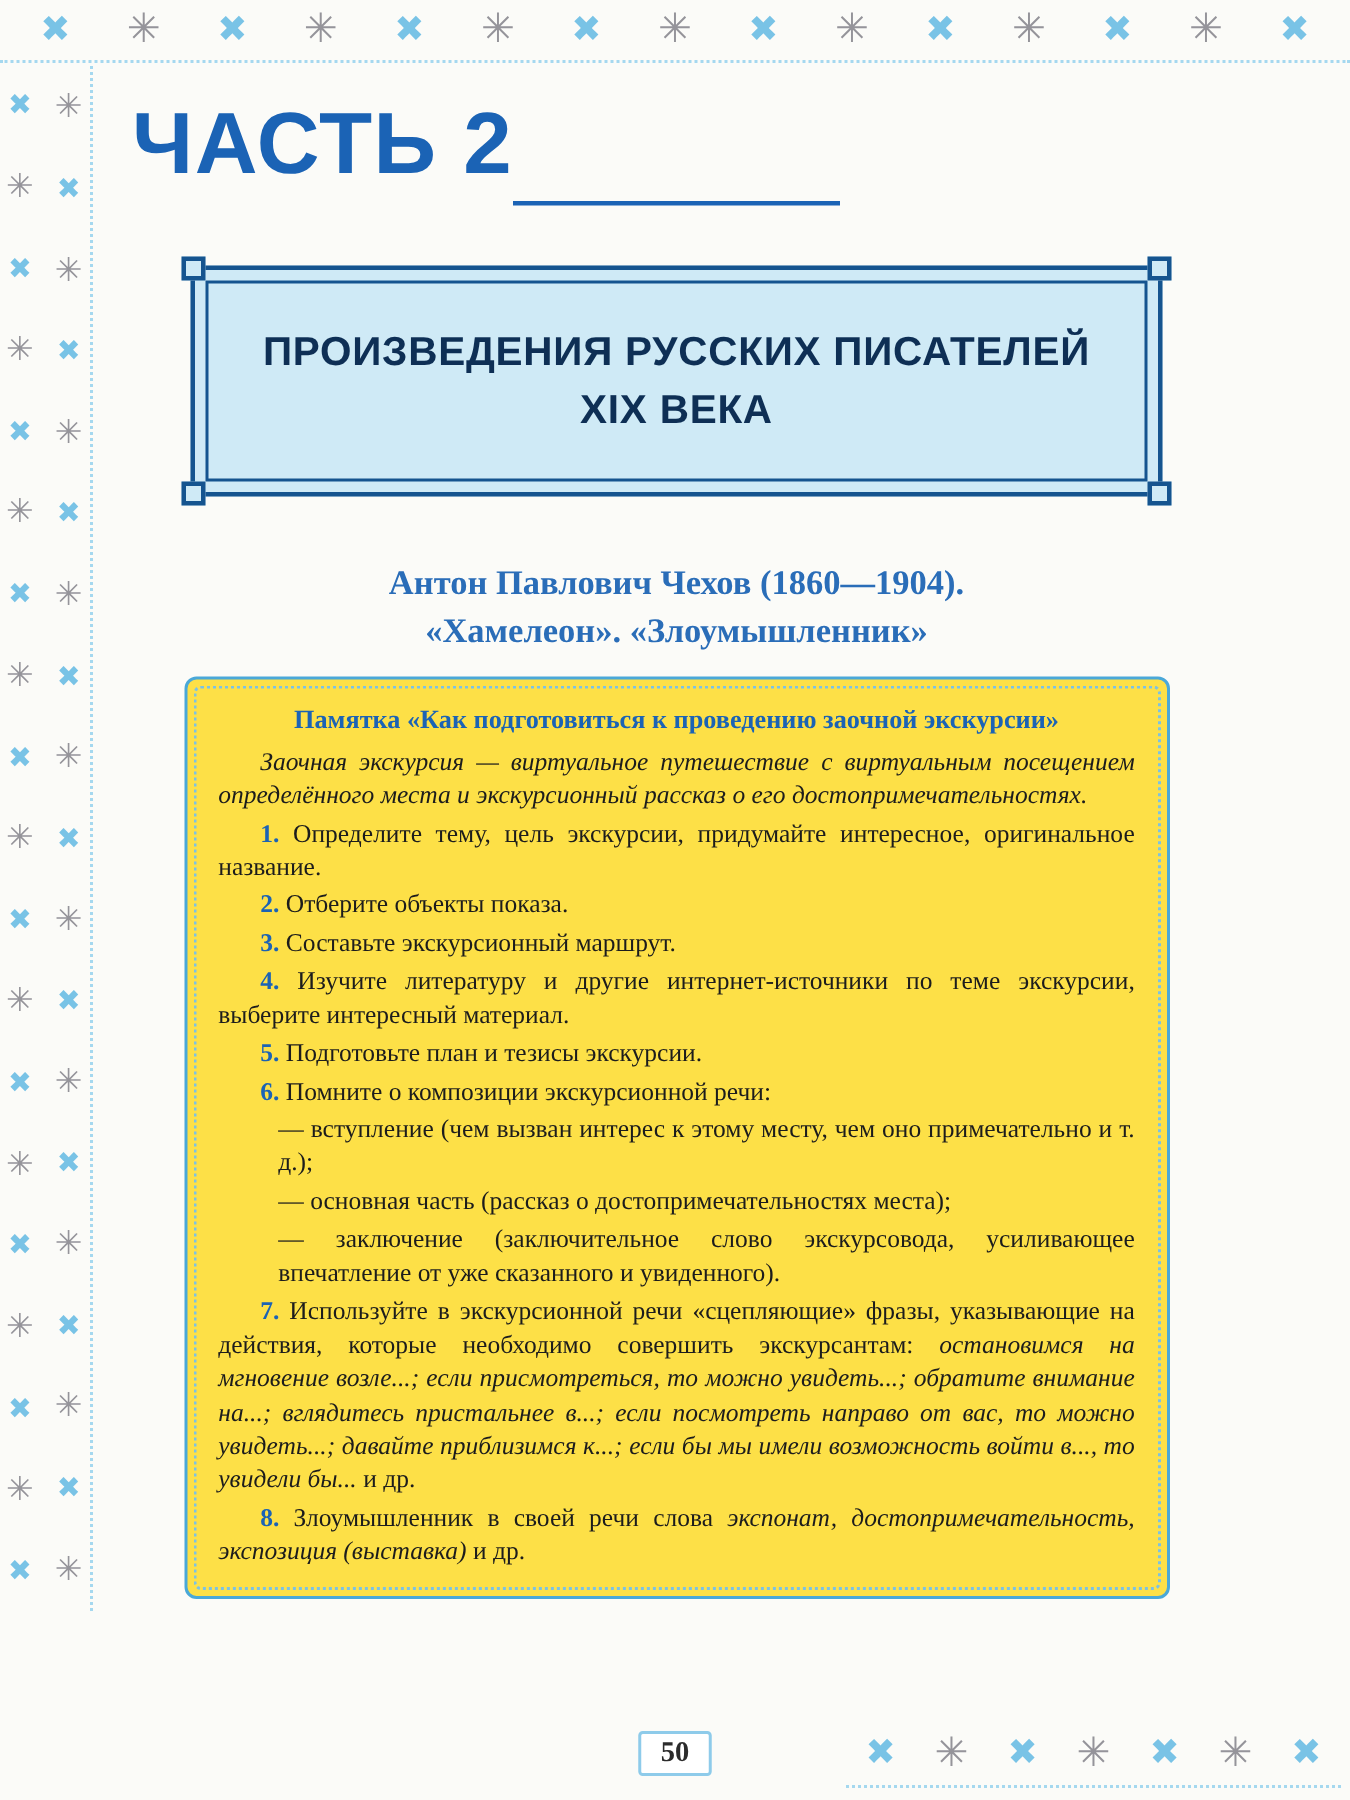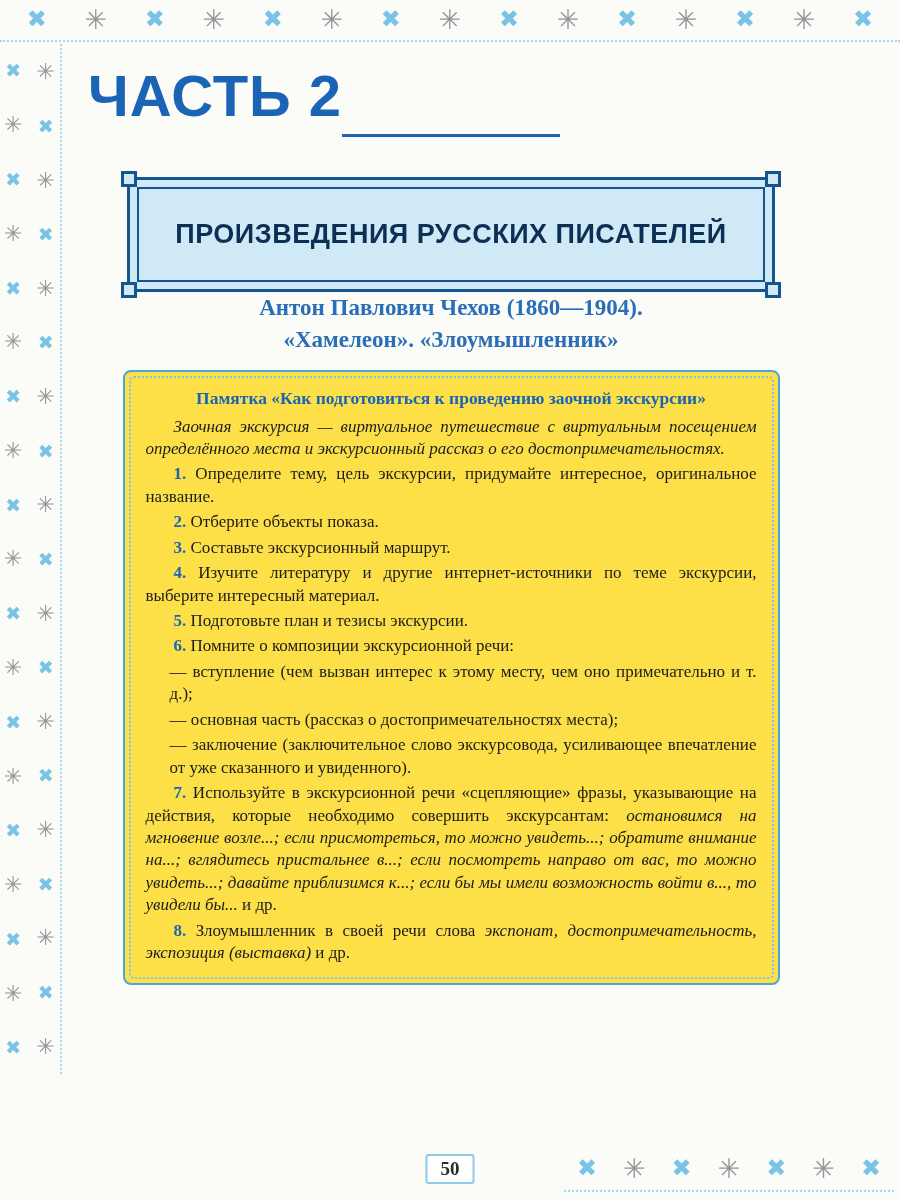--- a/index.html
+++ b/index.html
@@ -33,36 +33,36 @@
 
   .frame { position:relative; width:648px; margin:40px auto 0;
     background:#cfeaf6; border:3px solid #15548f; padding:7px; }
   .frame-inner { border:2px solid #15548f; padding:26px 10px; text-align:center; }
   .frame-line { font-family:"Liberation Sans", sans-serif; font-weight:bold;
     font-size:27px; line-height:1.45; color:#0e2f55; letter-spacing:.5px; }
   .corner { position:absolute; width:16px; height:16px; background:#cfeaf6; border:3px solid #15548f; }
   .c-tl { top:-9px; left:-9px; }  .c-tr { top:-9px; right:-9px; }
   .c-bl { bottom:-9px; left:-9px; } .c-br { bottom:-9px; right:-9px; }
 
-  .chapter { text-align:center; font-size:23px; line-height:1.4;
+  .chapter { margin-top:42px; text-align:center; font-size:23px; line-height:1.4;
     font-weight:bold; color:#2a6db8; }
 
   .task { margin-top:22px; font-size:19px; line-height:1.45; text-align:justify; }
   .accent { color:#1b63b5; font-weight:bold; }
 
   
   .memo { width:657px; margin:13px auto 0; border:2px solid #4aa8d8;
     border-radius:8px; padding:4px; background:#fde047; }
   .memo-inner { border:2px dotted #7cc2e4; border-radius:5px; padding:10px 15px 12px; }
   .memo-title { text-align:center; font-weight:bold; font-size:17.5px; color:#1b63b5; margin-bottom:7px; }
   .memo-def, .memo-item, .memo-sub { font-size:17px; line-height:1.32; text-align:justify; }
   .memo-def { font-style:italic; }
   .memo-def, .memo-item { text-indent:28px; }
   .memo-item { margin-top:3px; }
-  .memo-sub { margin-left:24px; margin-top:3px; }
+  .memo-sub { margin-left:40px; margin-top:3px; }
   .num { color:#1b63b5; font-weight:bold; }
 
   
   .pagenum { position:absolute; left:50%; bottom:16px; transform:translateX(-50%);
     border:2px solid #8ecbea; border-radius:3px; padding:2px 13px;
     background:#fff; font-size:19px; font-weight:bold; color:#2b2b2b; }
 </style>
 </head>
 <body>
 
@@ -146,20 +146,21 @@
     <h1 class="part-title">ЧАСТЬ 2</h1>
     <div class="part-underline"></div>
 
     <section class="frame">
       <span class="corner c-tl"></span>
       <span class="corner c-tr"></span>
       <span class="corner c-bl"></span>
       <span class="corner c-br"></span>
       <div class="frame-inner">
         <div class="frame-line">ПРОИЗВЕДЕНИЯ РУССКИХ ПИСАТЕЛЕЙ</div>
+        <div class="frame-line">XIX ВЕКА</div>
       </div>
     </section>
 
     <h2 class="chapter">
       <span>Антон Павлович Чехов (1860—1904).</span><br>
       <span>«Хамелеон». «Злоумышленник»</span>
     </h2>
 
 
     <div class="memo">

